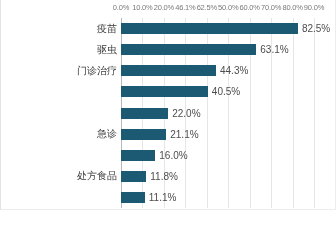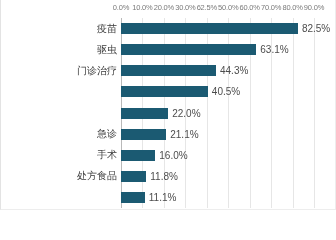--- a/index.html
+++ b/index.html
@@ -105,21 +105,21 @@
 </style>
 </head>
 <body>
 
 <div id="chart-root">
 
   <div id="x-axis-labels">
       <span class="x-tick-label" style="left: 120px;">0.0%</span>
       <span class="x-tick-label" style="left: 141.444px;">10.0%</span>
       <span class="x-tick-label" style="left: 162.889px;">20.0%</span>
-      <span class="x-tick-label" style="left: 184.333px;">30.0%</span>
+      <span class="x-tick-label" style="left: 184.333px;">46.1%</span>
       <span class="x-tick-label" style="left: 205.778px;">62.5%</span>
       <span class="x-tick-label" style="left: 227.222px;">50.0%</span>
       <span class="x-tick-label" style="left: 248.667px;">60.0%</span>
       <span class="x-tick-label" style="left: 270.111px;">70.0%</span>
       <span class="x-tick-label" style="left: 291.556px;">80.0%</span>
       <span class="x-tick-label" style="left: 313px;">90.0%</span>
     </div>
 
   <div id="plot-area">
       <div class="gridline axis-line" style="left: 0px;"></div>
@@ -132,21 +132,20 @@
       <div class="gridline" style="left: 150.111px;"></div>
       <div class="gridline" style="left: 171.556px;"></div>
       <div class="gridline" style="left: 193px;"></div>
     </div>
 
   <div id="category-labels">
       <div class="cat-label" style="top: 5.55556px;">疫苗</div>
       <div class="cat-label" style="top: 27px;">驱虫</div>
       <div class="cat-label" style="top: 47.7778px;">门诊治疗</div>
       <div class="cat-label" style="top: 111.111px;">急诊</div>
-      <div class="cat-label" style="top: 132.222px;">手术</div>
       <div class="cat-label" style="top: 153.333px;">处方食品</div>
     </div>
 
   <div id="bars-layer">
       <div class="bar" style="left: 0px; top: 5.05556px; width: 176.917px; background: rgb(27, 90, 114);"></div>
       <span class="bar-value" style="left: 180.917px; top: 5.05556px;">82.5%</span>
       <div class="bar" style="left: 0px; top: 26.1667px; width: 135.314px; background: rgb(27, 90, 114);"></div>
       <span class="bar-value" style="left: 139.314px; top: 26.1667px;">63.1%</span>
       <div class="bar" style="left: 0px; top: 47.2778px; width: 94.9989px; background: rgb(27, 90, 114);"></div>
       <span class="bar-value" style="left: 98.9989px; top: 47.2778px;">44.3%</span>

